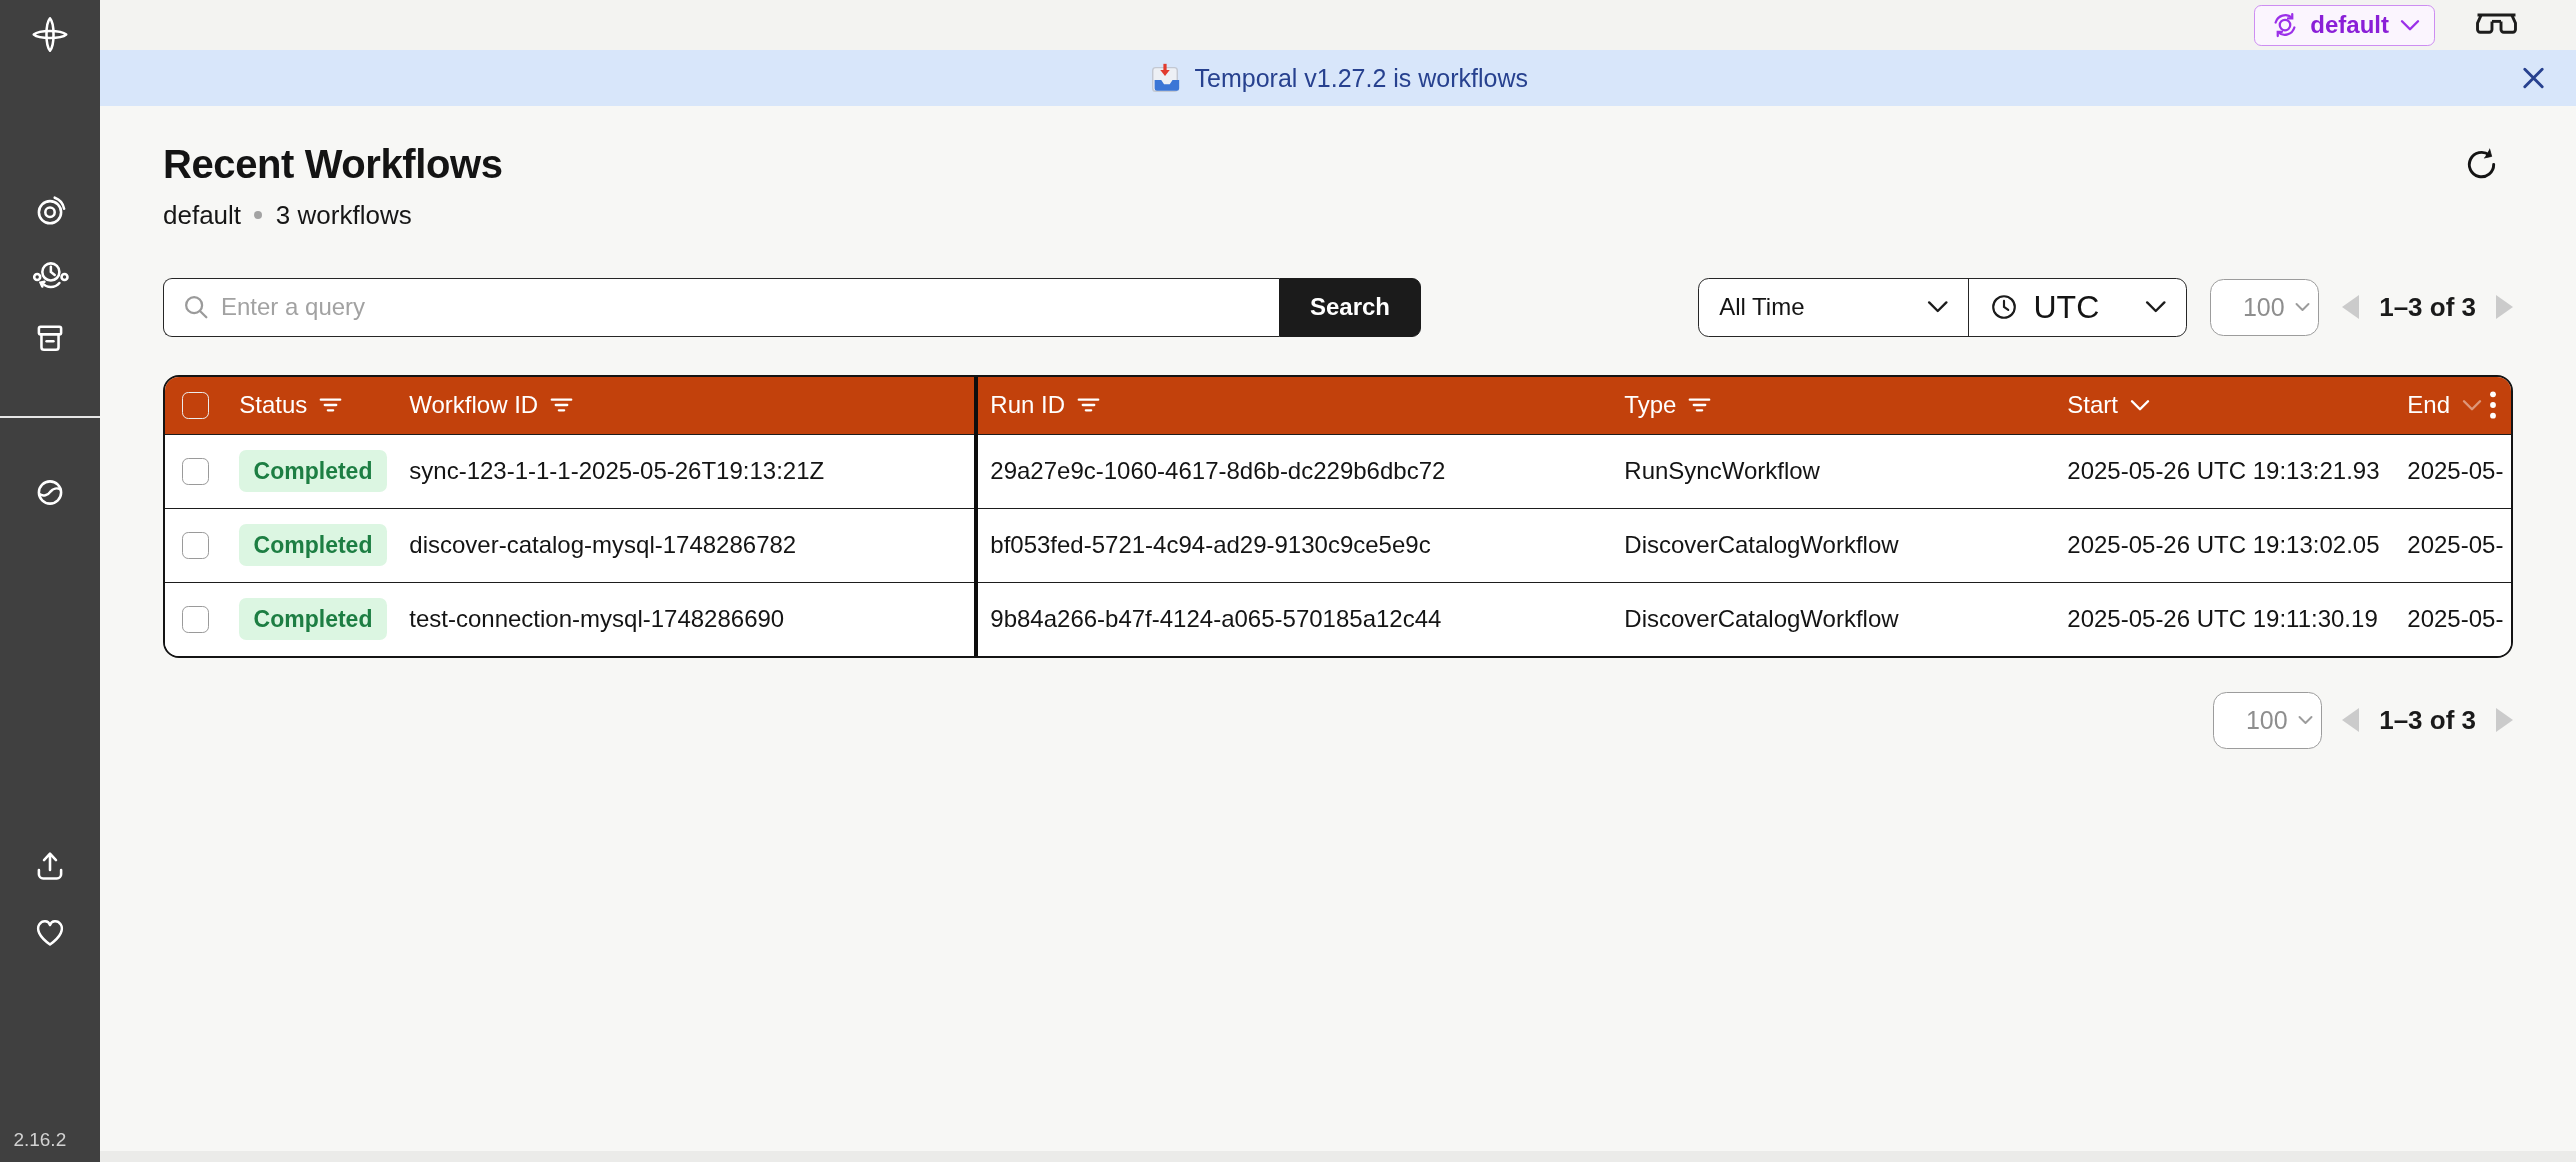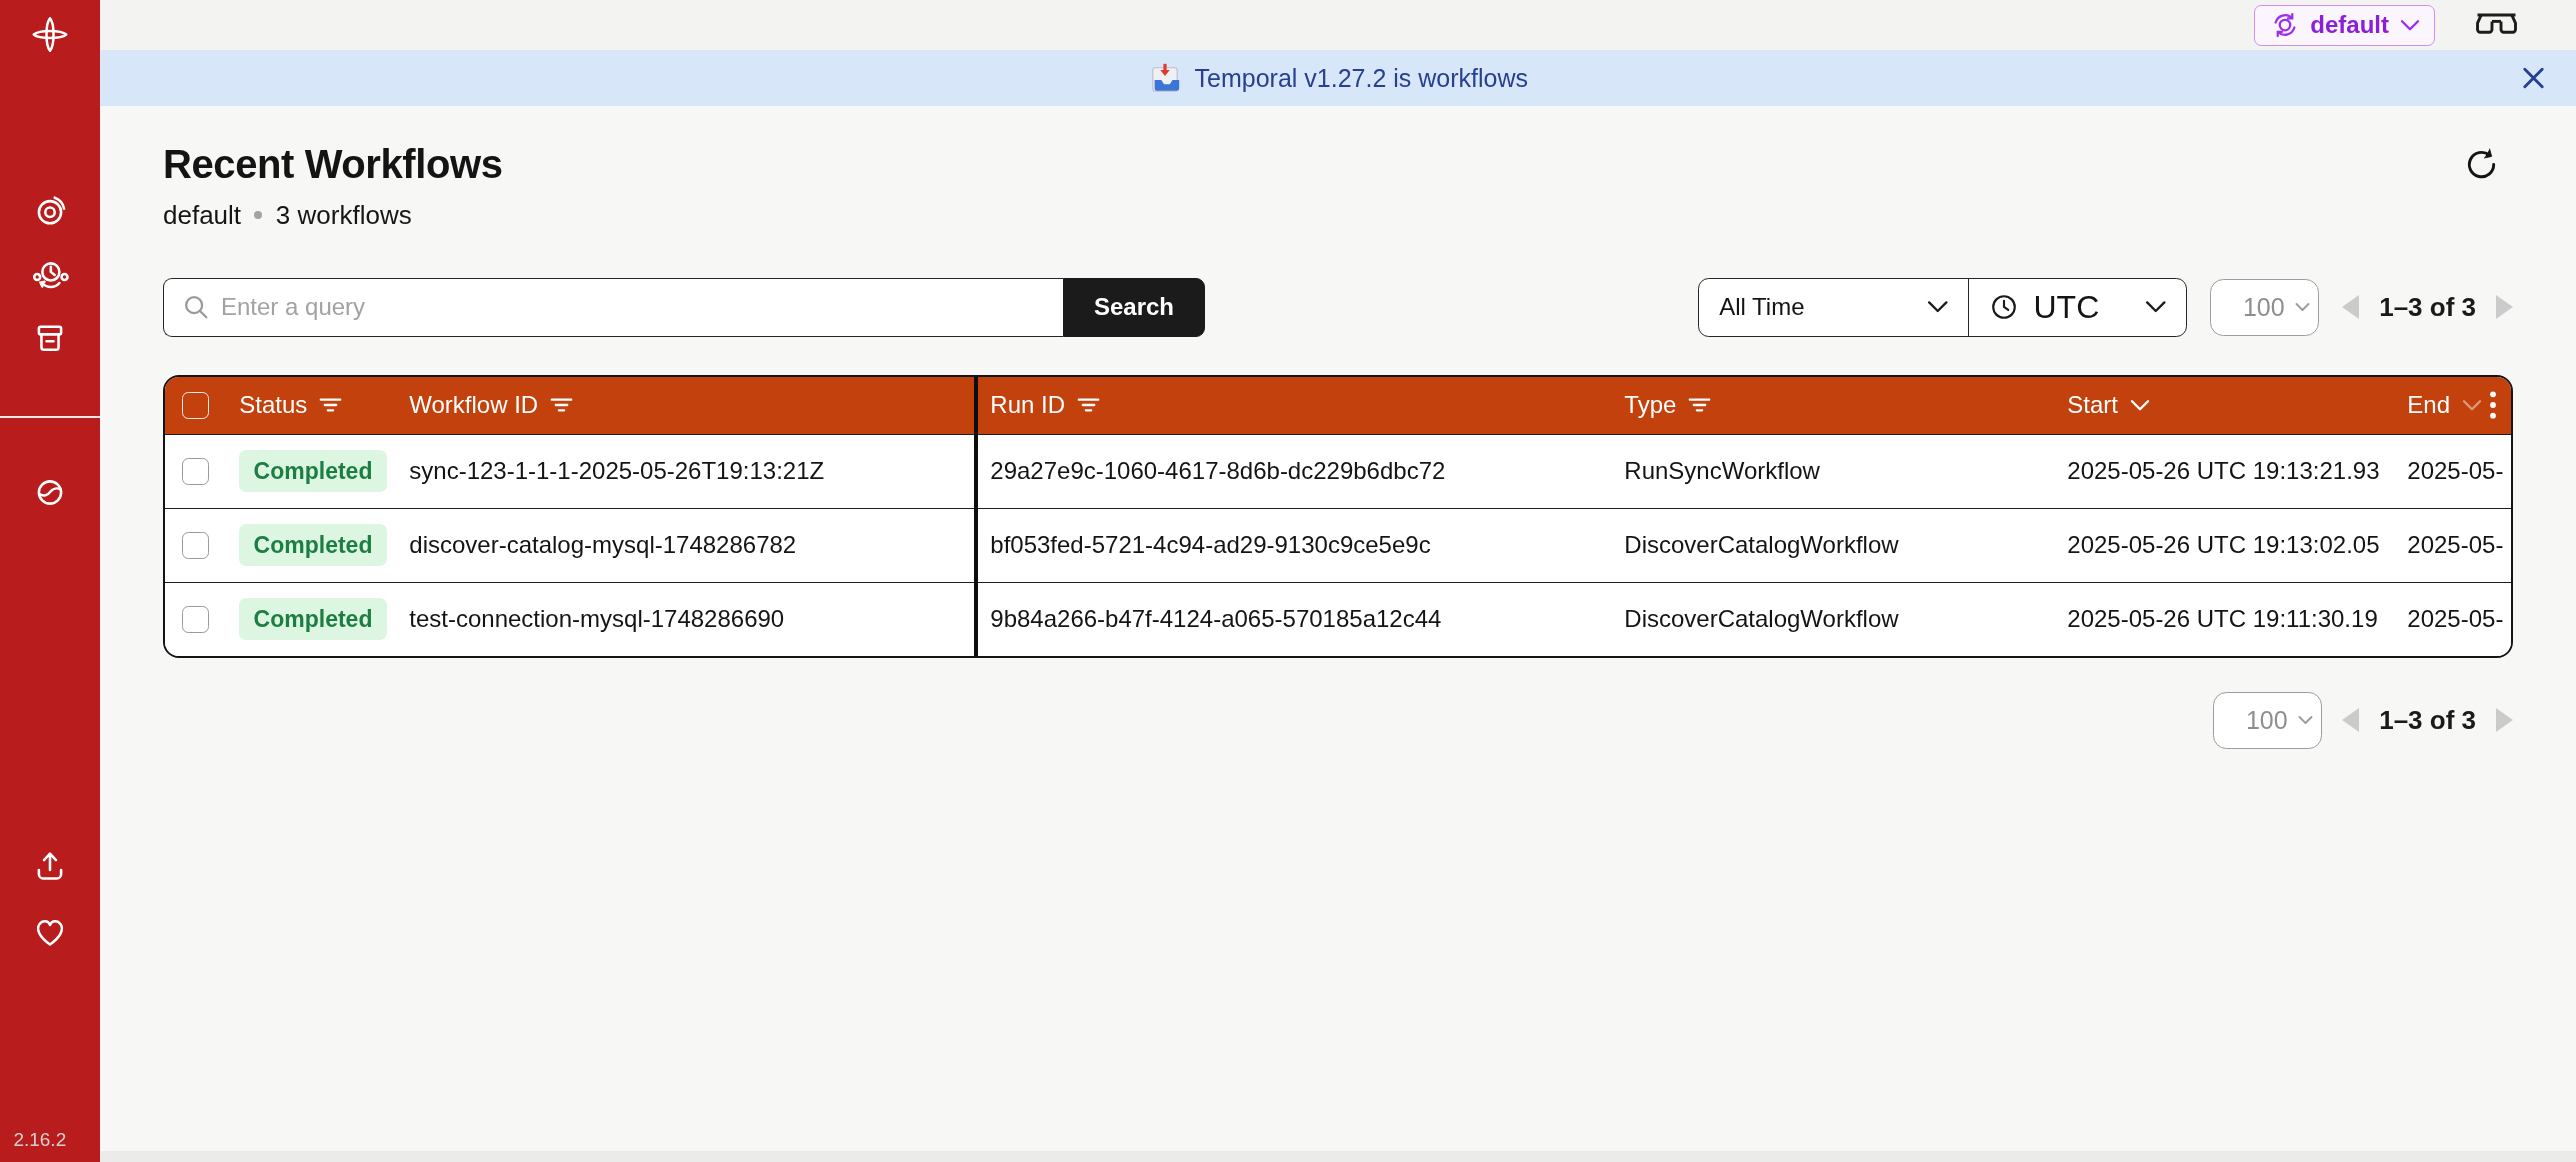--- a/index.html
+++ b/index.html
@@ -7,21 +7,21 @@
   body {
     font-family: "Liberation Sans", sans-serif;
     background:#f7f7f5;
     position:relative;
     overflow:hidden;
     color:#141414;
   }
   svg { display:block; }
 
   
-  .sidebar { position:absolute; left:0; top:0; width:100px; height:1163px; background:#b91c1c; z-index:10; }
+  .sidebar { position:absolute; left:0; top:0; width:100px; height:1163px; background:#404040; z-index:10; }
   .side-item { position:absolute; left:50%; transform:translateX(-50%); color:#fff; cursor:pointer; }
   .side-divider { position:absolute; top:416px; left:0; width:100px; height:1.8px; background:#e6e6e6; }
   .side-version { position:absolute; bottom:12.5px; left:13.4px; color:#d2d2d2; font-size:19px; }
 
   
   .main { position:absolute; left:100px; top:0; right:0; bottom:0; }
 
   .topstrip { height:50px; background:#f3f3f1; display:flex; align-items:center; justify-content:flex-end; padding-right:56px; gap:38px; }
   .ns-button { display:flex; align-items:center; gap:10.7px; height:41px; padding:0 14.3px; border:1.8px solid #cd8df2; border-radius:7.2px; background:#fbf5fe; color:#8a1fd7; font-size:24px; font-weight:700; cursor:pointer; }
   .ns-button svg { color:#9b30e9; }
@@ -34,21 +34,21 @@
 
   .title-row { display:flex; justify-content:space-between; align-items:center; margin-top:36px; }
   .page-title { font-size:40px; font-weight:600; color:#141414; letter-spacing:-0.4px; }
   .refresh-btn { cursor:pointer; color:#141414; margin-right:12.5px; }
 
   .subtitle { margin-top:12.5px; display:flex; align-items:center; gap:13.4px; font-size:26px; color:#161616; }
   .sep-dot { width:8px; height:8px; border-radius:50%; background:#a3a3a3; }
 
   
   .toolbar { margin-top:47px; display:flex; justify-content:space-between; align-items:center; }
-  .search-group { display:flex; width:1042px; height:59px;justify-content:flex-end; }
+  .search-group { display:flex; width:1258px; height:59px;justify-content:flex-end; }
   .search-wrap { position:relative; flex:1; }
   .search-wrap svg { position:absolute; left:18px; top:50%; transform:translateY(-50%); }
   .search-input { width:100%; height:100%; border:1.8px solid #262626; border-right:none; border-radius:9px 0 0 9px; font-size:24px; font-family:"Liberation Sans",sans-serif; padding:0 18px 0 57px; background:#fff; color:#141414; outline:none; }
   .search-input::placeholder { color:#a2a2a2; }
   .search-btn { width:142px; background:#1b1b1b; color:#fff; border:1.8px solid #1b1b1b; border-radius:0 9px 9px 0; font-size:24px; font-weight:600; font-family:"Liberation Sans",sans-serif; cursor:pointer; }
 
   .right-controls { display:flex; align-items:center; gap:23px; }
   .datetime-group { display:flex; height:59px; border:1.8px solid #262626; border-radius:10.7px; background:#fff; overflow:hidden; }
   .dt-left { width:270px; display:flex; align-items:center; justify-content:space-between; padding:0 20px; border-right:1.8px solid #262626; font-size:24px; cursor:pointer; }
   .dt-right { width:217px; display:flex; align-items:center; justify-content:space-between; padding:0 20px; font-size:32px; cursor:pointer; }

